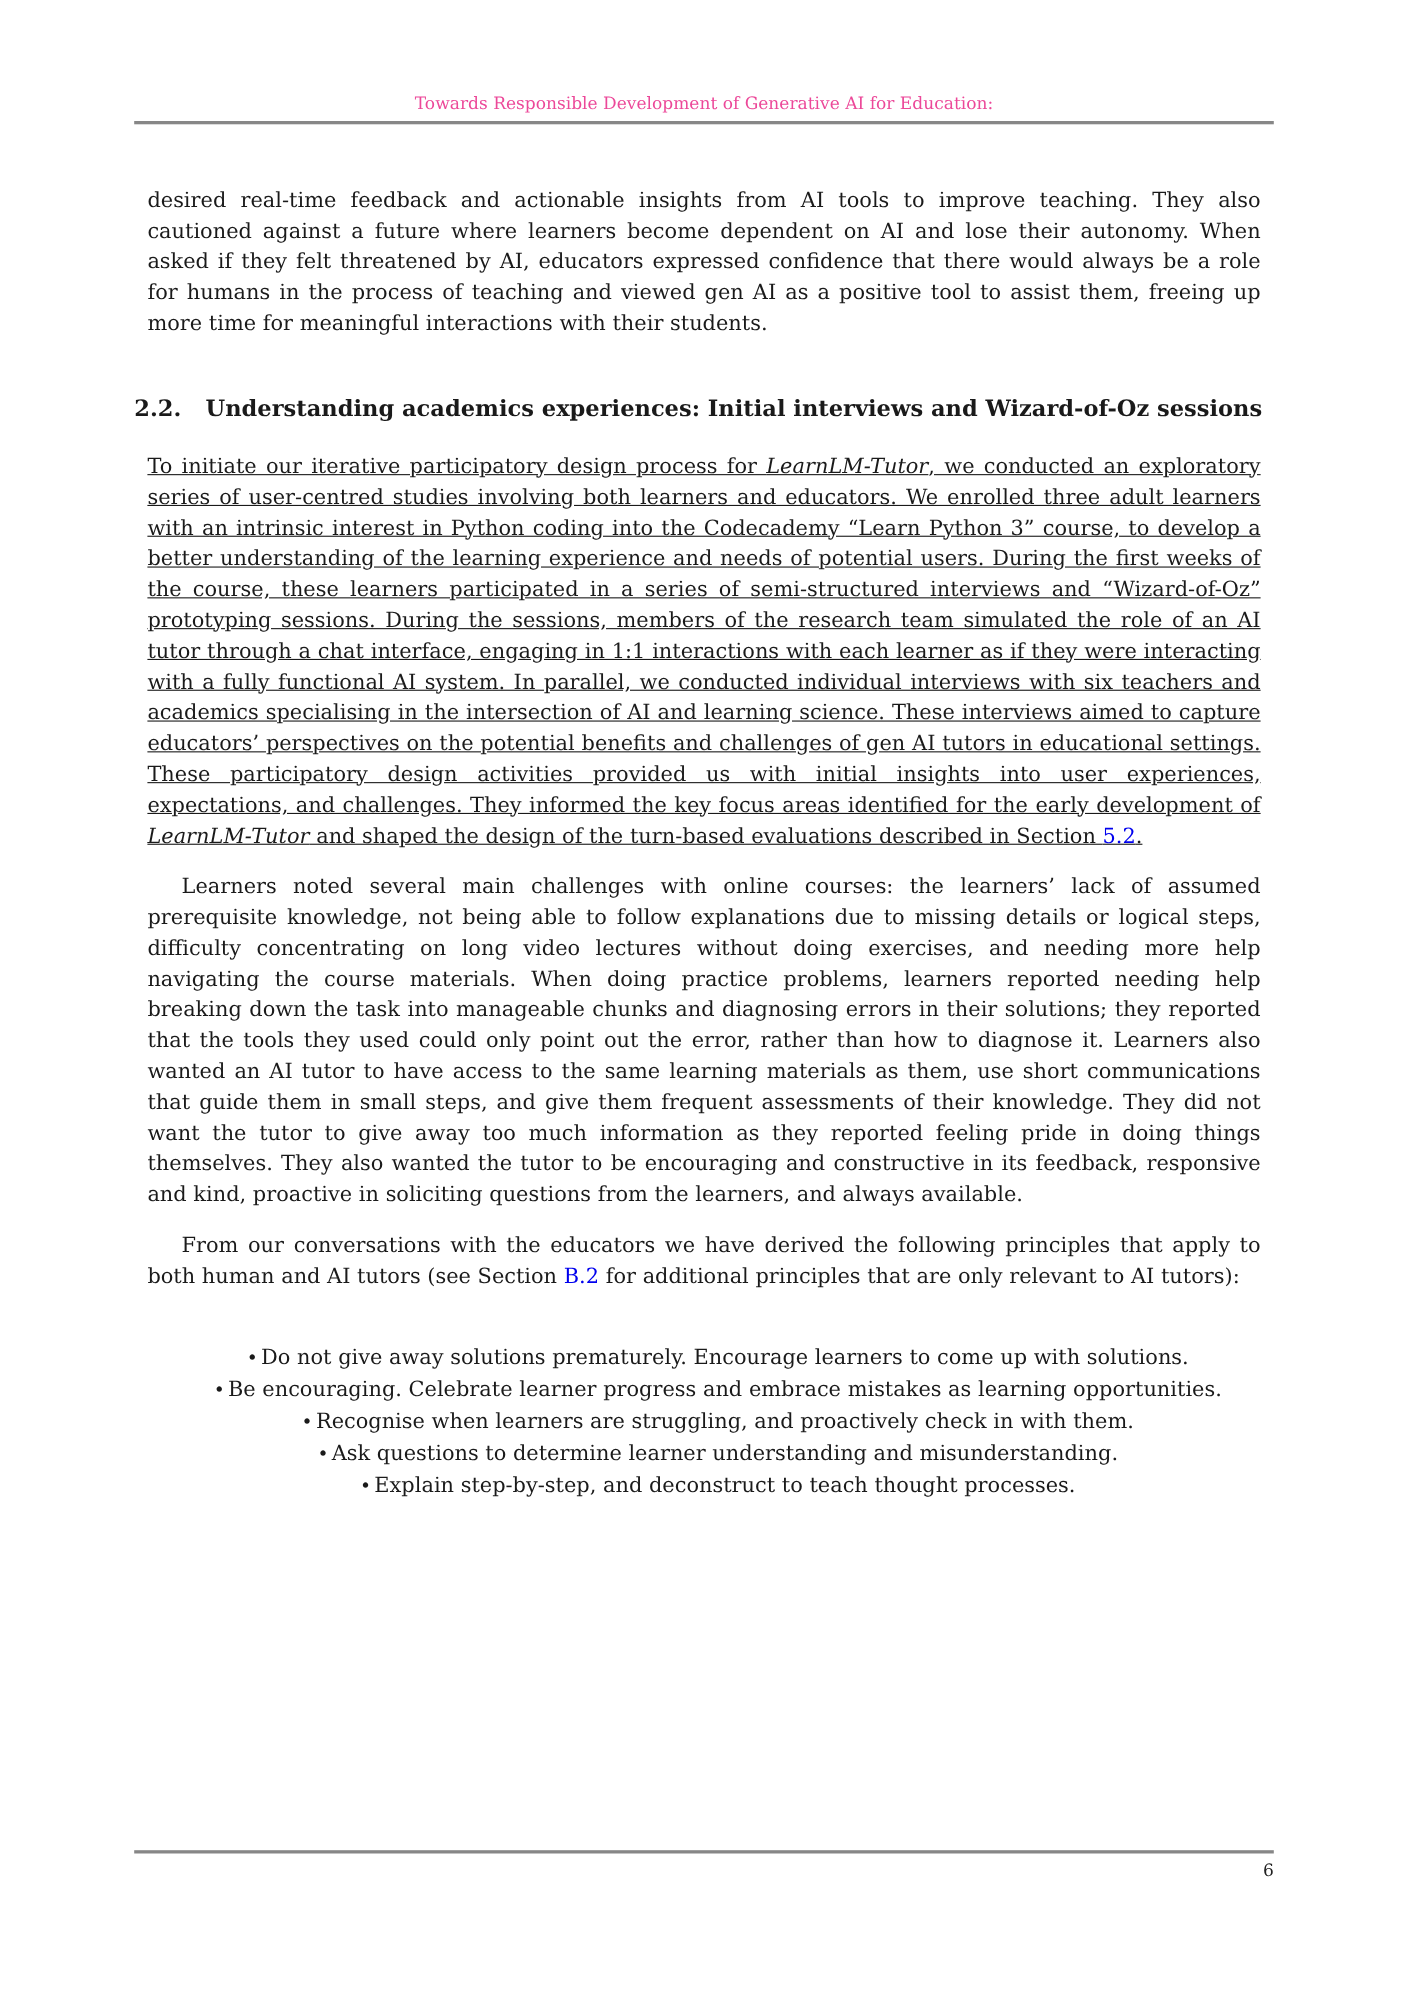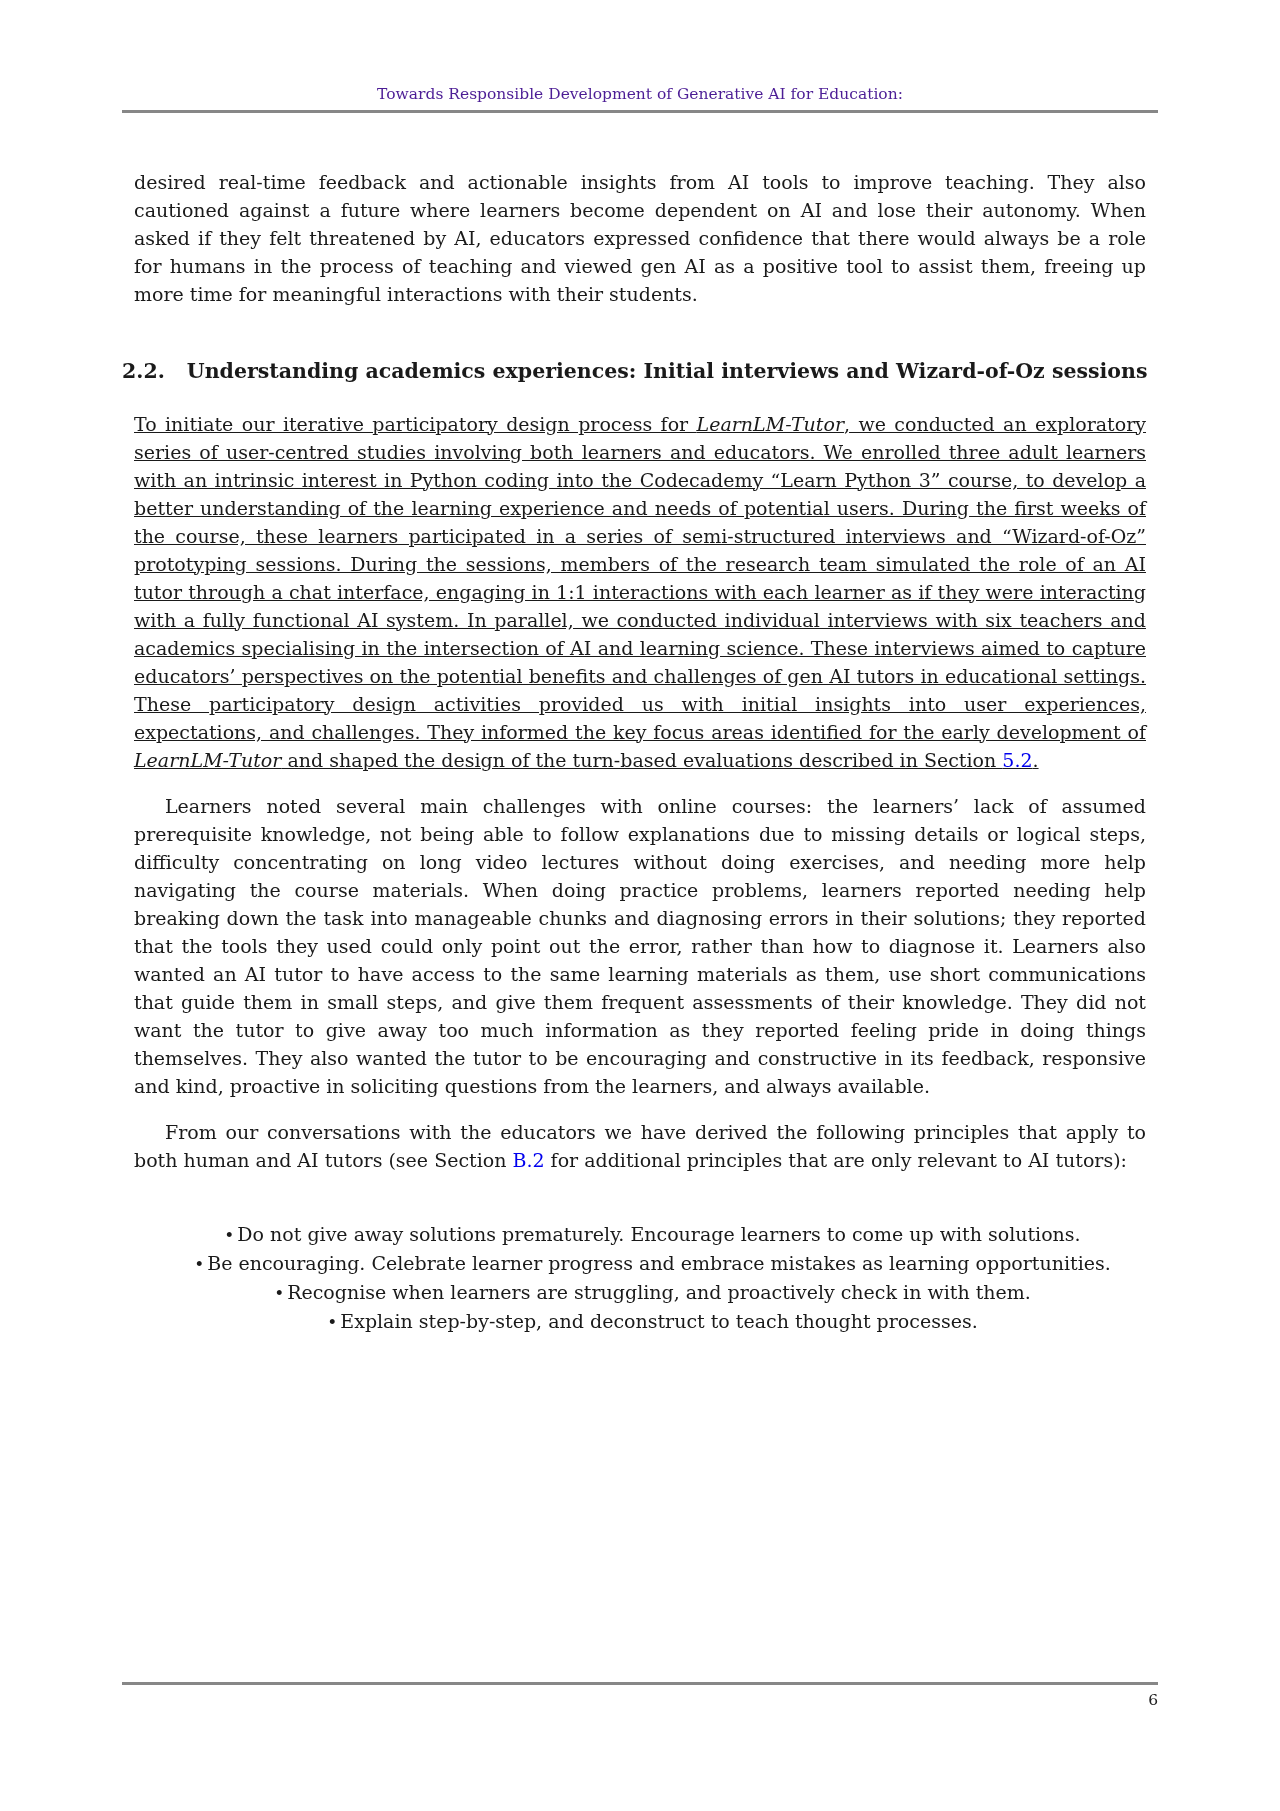--- a/index.html
+++ b/index.html
@@ -20,21 +20,21 @@
     width: 100%;
     height: 100%;
     box-sizing: border-box;
     padding: 84px 122px 0 122px;
   }
   
   .running-header {
     text-align: center;
     font-size: 15.5px;
     line-height: 20px;
-    color: #4c1d95;
+    color: #ec4899;
   }
   .rule {
     height: 2.5px;
     background: var(--color-rule, #878787);
     border: none;
   }
   .header-rule {
     margin-top: 6px;
   }
   
@@ -112,20 +112,21 @@
     <p class="para para-2"><span>To initiate our iterative participatory design process for </span><span class="italic">LearnLM-Tutor</span><span>, we conducted an exploratory series of user-centred studies involving both learners and educators. We enrolled three adult learners with an intrinsic interest in Python coding into the Codecademy “Learn Python 3” course, to develop a better understanding of the learning experience and needs of potential users. During the first weeks of the course, these learners participated in a series of semi-structured interviews and “Wizard-of-Oz” prototyping sessions. During the sessions, members of the research team simulated the role of an AI tutor through a chat interface, engaging in 1:1 interactions with each learner as if they were interacting with a fully functional AI system. In parallel, we conducted individual interviews with six teachers and academics specialising in the intersection of AI and learning science. These interviews aimed to capture educators’ perspectives on the potential benefits and challenges of gen AI tutors in educational settings. These participatory design activities provided us with initial insights into user experiences, expectations, and challenges. They informed the key focus areas identified for the early development of </span><span class="italic">LearnLM-Tutor</span><span> and shaped the design of the turn-based evaluations described in Section </span><a href="#" class="ref-link">5.2</a><span>.</span></p>
 
     <p class="para para-indent"><span>Learners noted several main challenges with online courses: the learners’ lack of assumed prerequisite knowledge, not being able to follow explanations due to missing details or logical steps, difficulty concentrating on long video lectures without doing exercises, and needing more help navigating the course materials. When doing practice problems, learners reported needing help breaking down the task into manageable chunks and diagnosing errors in their solutions; they reported that the tools they used could only point out the error, rather than how to diagnose it. Learners also wanted an AI tutor to have access to the same learning materials as them, use short communications that guide them in small steps, and give them frequent assessments of their knowledge. They did not want the tutor to give away too much information as they reported feeling pride in doing things themselves. They also wanted the tutor to be encouraging and constructive in its feedback, responsive and kind, proactive in soliciting questions from the learners, and always available.</span></p>
 
     <p class="para para-indent"><span>From our conversations with the educators we have derived the following principles that apply to both human and AI tutors (see Section </span><a href="#" class="ref-link">B.2</a><span> for additional principles that are only relevant to AI tutors):</span></p>
 
     <ul class="principles-list">
       <li><span class="bullet">•</span><span>Do not give away solutions prematurely. Encourage learners to come up with solutions.</span></li>
       <li><span class="bullet">•</span><span>Be encouraging. Celebrate learner progress and embrace mistakes as learning opportunities.</span></li>
       <li><span class="bullet">•</span><span>Recognise when learners are struggling, and proactively check in with them.</span></li>
+      <li><span class="bullet">•</span><span>Ask questions to determine learner understanding and misunderstanding.</span></li>
       <li><span class="bullet">•</span><span>Explain step-by-step, and deconstruct to teach thought processes.</span></li>
     </ul>
 
   </main>
 
   <footer class="page-footer">
     <div class="rule"></div>
     <div class="page-number">6</div>
   </footer>
 

